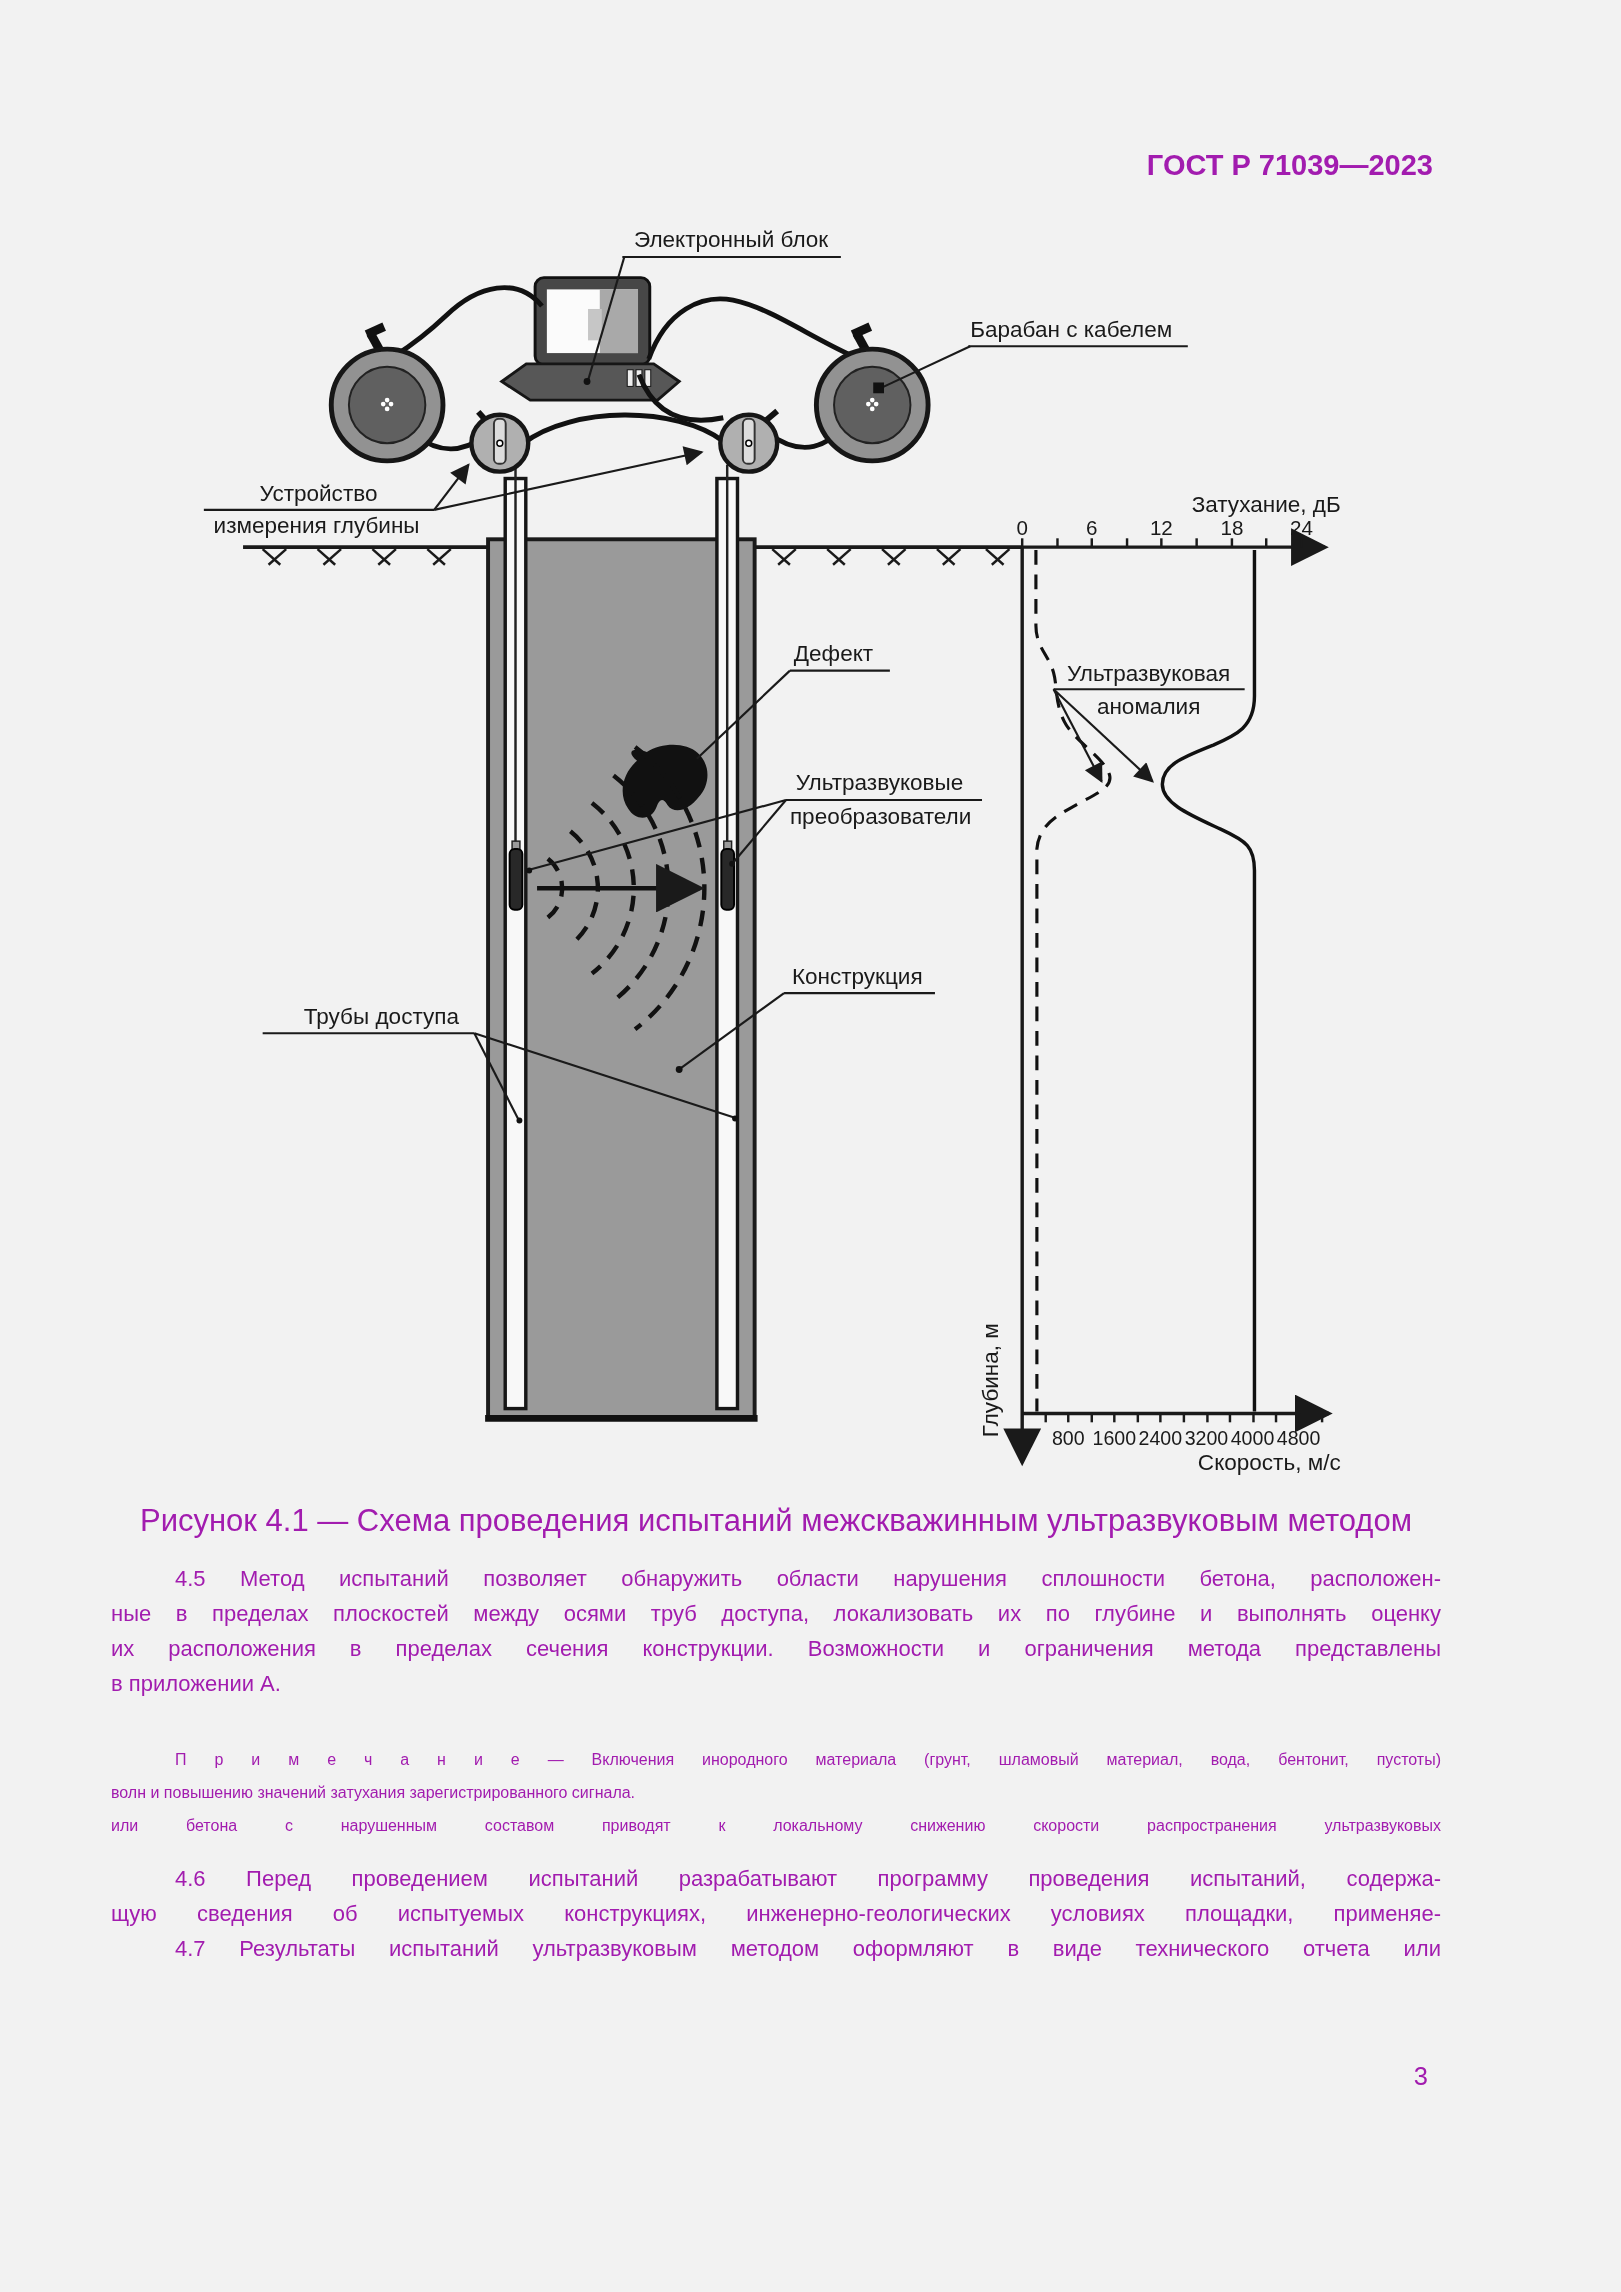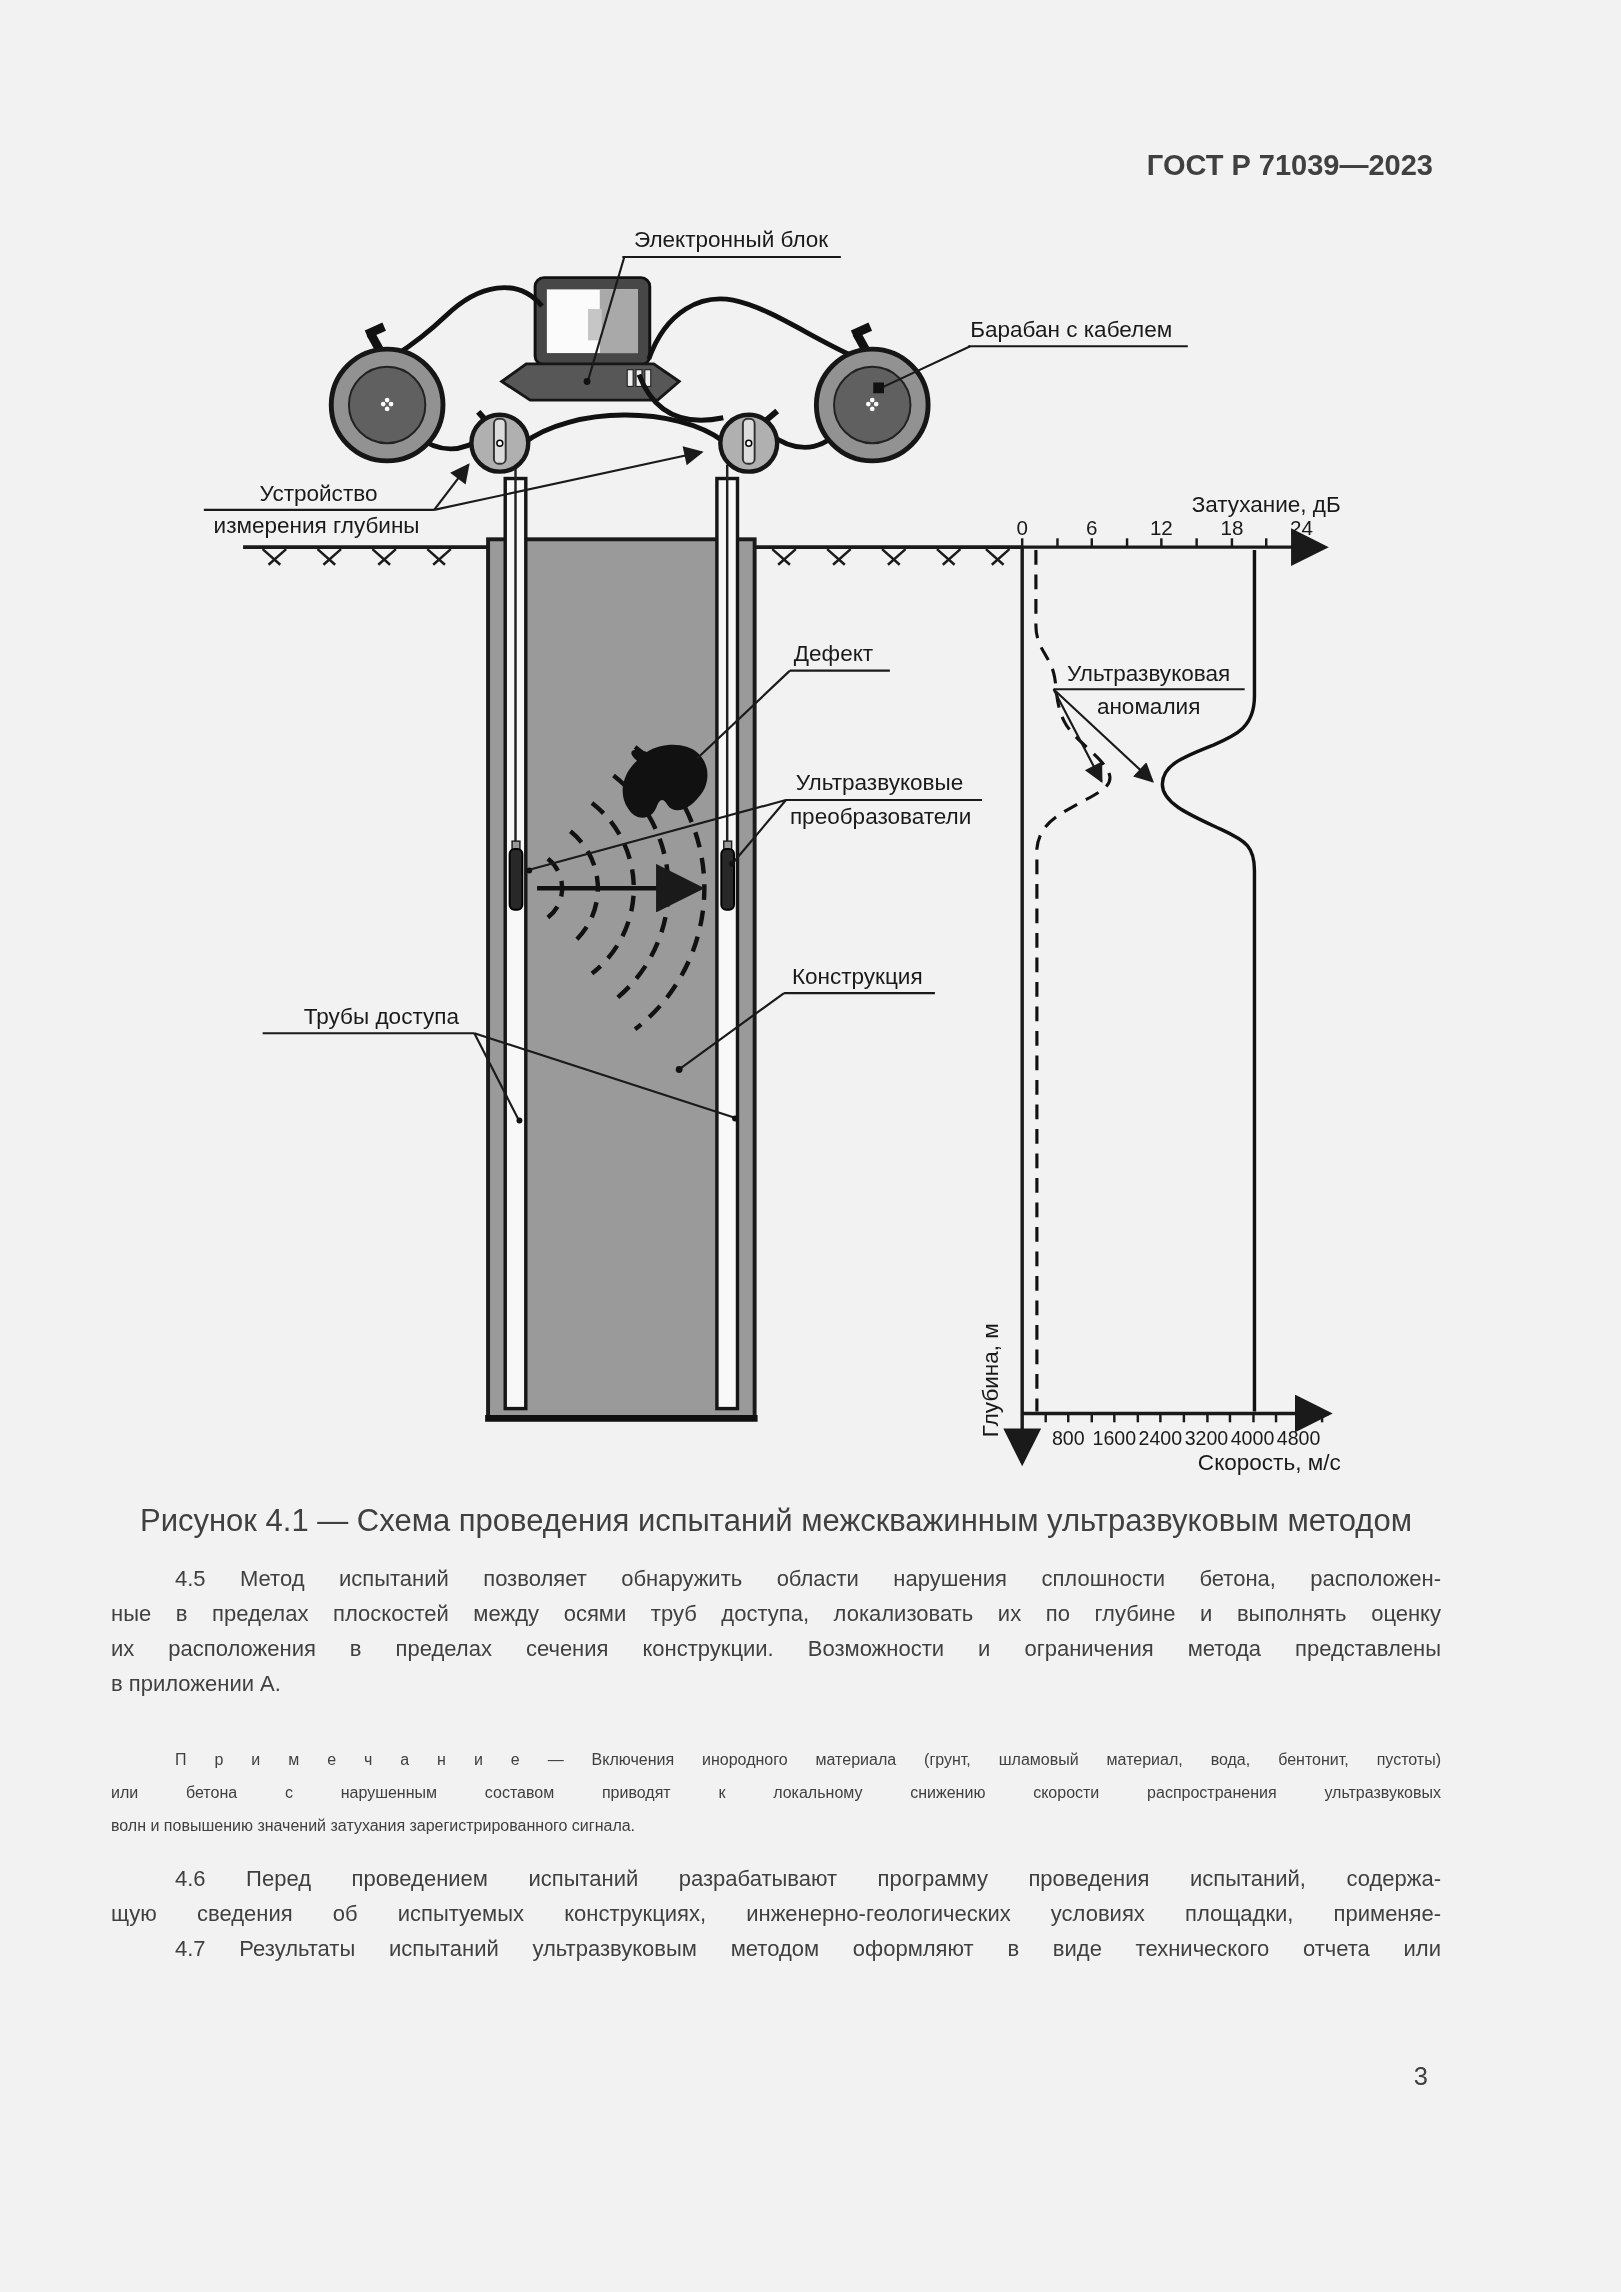--- a/index.html
+++ b/index.html
@@ -1,17 +1,17 @@
 <!DOCTYPE html>
 <html><head>
 <meta charset="utf-8">
 <style>
   html,body{margin:0;padding:0;background:#d8d8d8;}
   .page{position:relative;width:1621px;height:2293px;background:#f2f2f2;
-        font-family:"Liberation Sans",sans-serif;color:#404040;overflow:hidden;}
+        font-family:"Liberation Sans",sans-serif;color:#a21caf;overflow:hidden;}
   .hdr{position:absolute;top:149px;right:188px;font-size:29px;font-weight:bold;}
   .fig-svg{position:absolute;left:0;top:0;}
   .caption{position:absolute;top:1503px;left:111px;width:1330px;text-align:center;font-size:31px;}
   .para{position:absolute;left:111px;width:1330px;font-size:22px;line-height:35px;}
   .para.note{font-size:16px;line-height:33px;}
   .tline{box-sizing:border-box;width:100%;text-align:justify;text-align-last:justify;white-space:normal;}
   .tline.first{padding-left:64px;}
   .tline.last{text-align-last:left;}
   .pagenum{position:absolute;top:2062px;right:193px;font-size:25.5px;}
   .lbl{font-size:23px;fill:#1a1a1a;}
@@ -270,22 +270,22 @@
   <div class="caption">Рисунок 4.1 — Схема проведения испытаний межскважинным ультразвуковым методом</div>
 
   <div class="para" style="top:1561px;">
       <div class="tline first">4.5 Метод испытаний позволяет обнаружить области нарушения сплошности бетона, расположен-</div>
       <div class="tline">ные в пределах плоскостей между осями труб доступа, локализовать их по глубине и выполнять оценку</div>
       <div class="tline">их расположения в пределах сечения конструкции. Возможности и ограничения метода представлены</div>
       <div class="tline last">в приложении А.</div>
     </div>
   <div class="para note" style="top:1743px;">
       <div class="tline first">П р и м е ч а н и е  — Включения инородного материала (грунт, шламовый материал, вода, бентонит, пустоты)</div>
+      <div class="tline last">волн и повышению значений затухания зарегистрированного сигнала.</div>
       <div class="tline">или бетона с нарушенным составом приводят к локальному снижению скорости распространения ультразвуковых</div>
-      <div class="tline last">волн и повышению значений затухания зарегистрированного сигнала.</div>
     </div>
   <div class="para" style="top:1861px;">
       <div class="tline first">4.6 Перед проведением испытаний разрабатывают программу проведения испытаний, содержа-</div>
       <div class="tline">щую сведения об испытуемых конструкциях, инженерно-геологических условиях площадки, применяе-</div>
       <div class="tline first">4.7 Результаты испытаний ультразвуковым методом оформляют в виде технического отчета или</div>
     </div>
 
   <div class="pagenum">3</div>
 </div>
 

